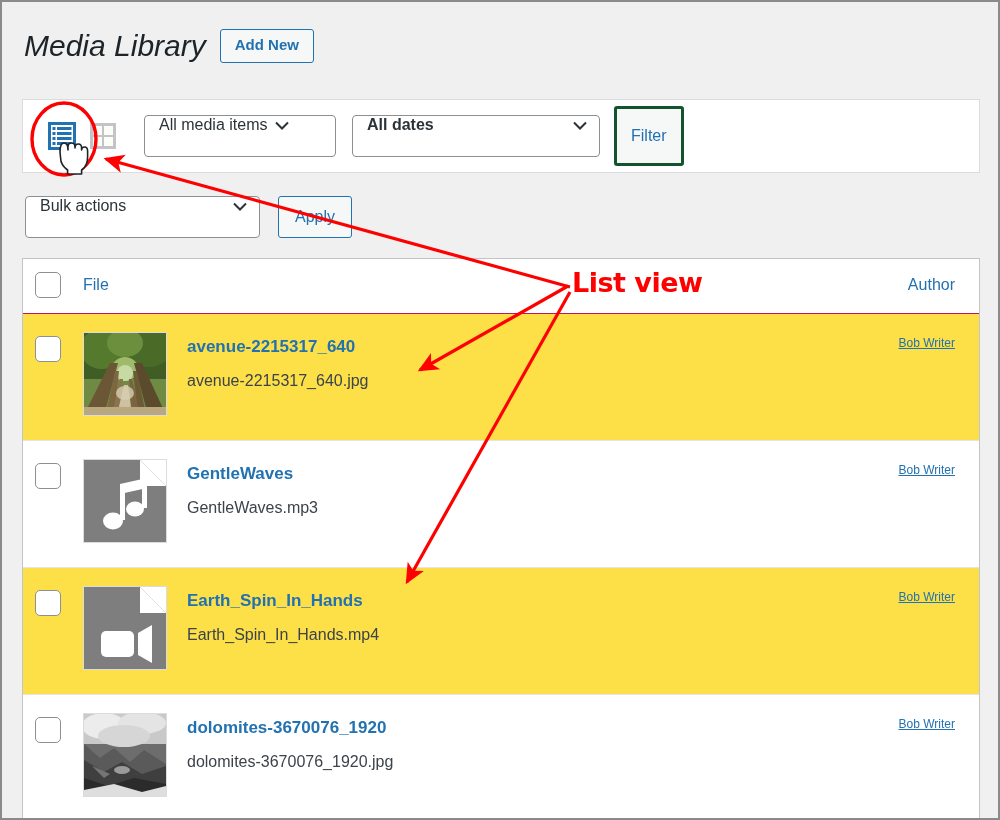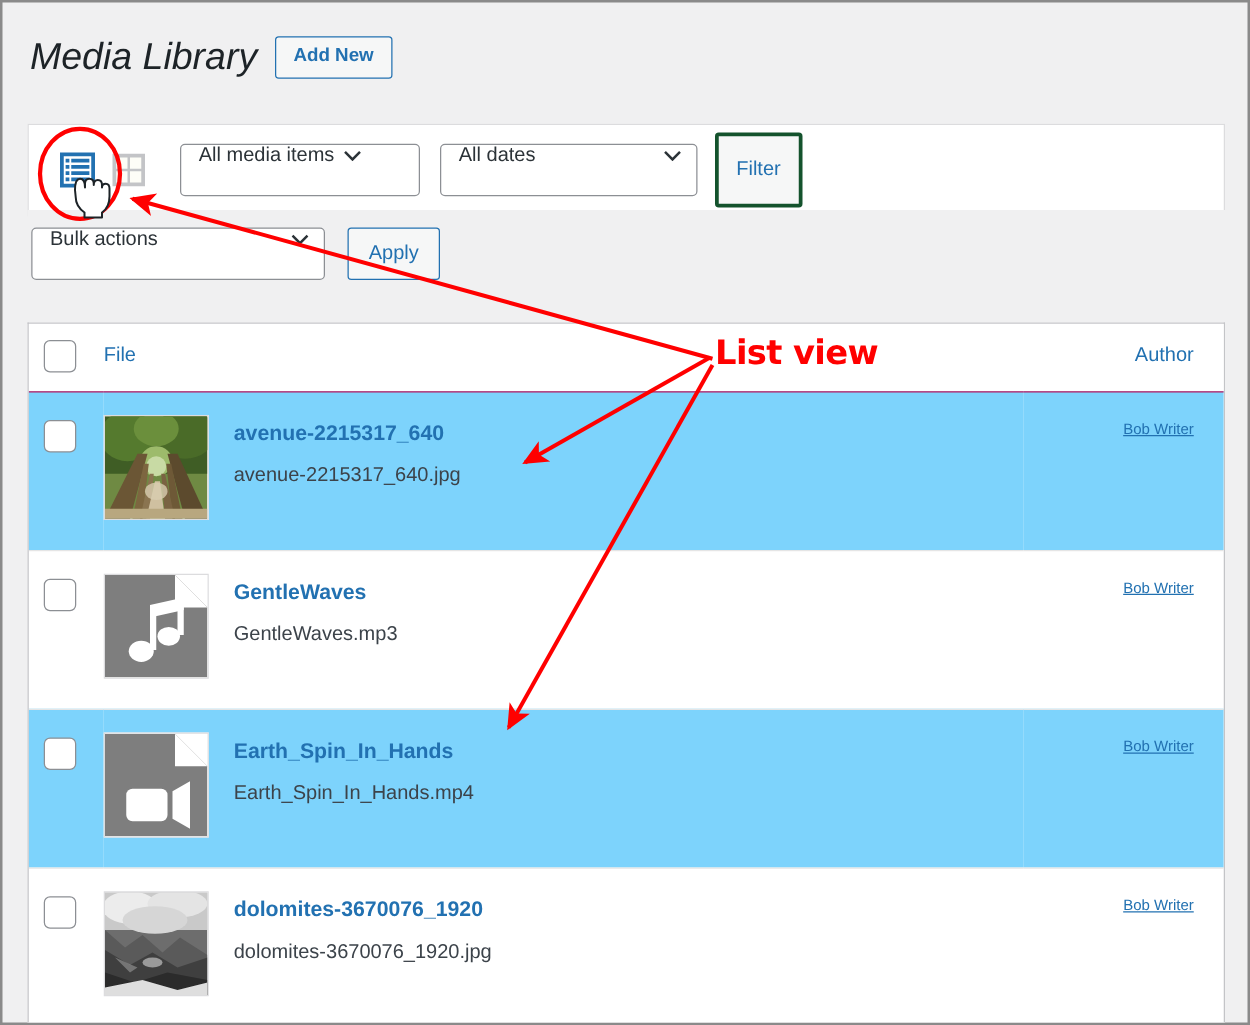--- a/index.html
+++ b/index.html
@@ -71,21 +71,21 @@
     background: #ffffff;
     display: flex; align-items: flex-start;
     padding: 0 12px 0 14px;
     font-size: 16px;
     color: #2c3338;
     cursor: pointer;
     white-space: nowrap;
   }
   .select-media { margin-left: 24px; width: 192px; }
   .select-media .sel-label { margin-right: 8px; }
-  .select-dates { margin-left: 16px; width: 206px; justify-content: space-between; }
+  .select-dates { margin-left: 16px; width: 248px; justify-content: space-between; font-weight: bold; }
   .caret {
     width: 14px; height: 9px;
     display: inline-block;
     flex: 0 0 auto;
   }
   .filter-btn {
     margin-left: 14px;
     height: 60px;
     border: 3px solid #14532d;
     border-radius: 3px;
@@ -93,21 +93,21 @@
     color: #2271b1;
     font-size: 16px;
     padding: 0 14px;
     cursor: pointer;
     display: flex; align-items: center;
   }
 
   
   .bulkband {
     position: absolute;
-    left: 20px; top: 166px;
+    left: 20px; top: 180px;
     width: 958px; height: 70px;
     background: #f0f0f1;
     display: flex; align-items: center;
     padding-left: 3px;
   }
   .select-bulk {
     width: 235px;
     justify-content: space-between;
     margin-left: 0;
   }
@@ -146,21 +146,21 @@
     font-weight: 400;
     color: #2271b1;
     padding-top: 17px;
     border-bottom: 1px solid #be185d;
     background: #ffffff;
   }
   .mtable thead th.col-cb { padding-top: 13px; padding-left: 12px; }
   .mtable thead th.col-auth { text-align: right; padding-right: 24px; }
 
   .mtable tbody tr { height: 127px; }
-  .mtable tbody tr.alt { background: #7dd3fc; }
+  .mtable tbody tr.alt { background: #fde047; }
   .mtable tbody tr { border-bottom: 1px solid #e5e5e5; }
   .mtable tbody td { padding-top: 18px; }
   .mtable tbody td.col-cb { padding-left: 12px; padding-top: 22px; }
   .mtable tbody td.col-auth {
     text-align: right; padding-right: 24px; padding-top: 22px;
     font-size: 12px; color: #2271b1; text-decoration: underline;
   }
 
   .cb {
     width: 26px; height: 26px;

